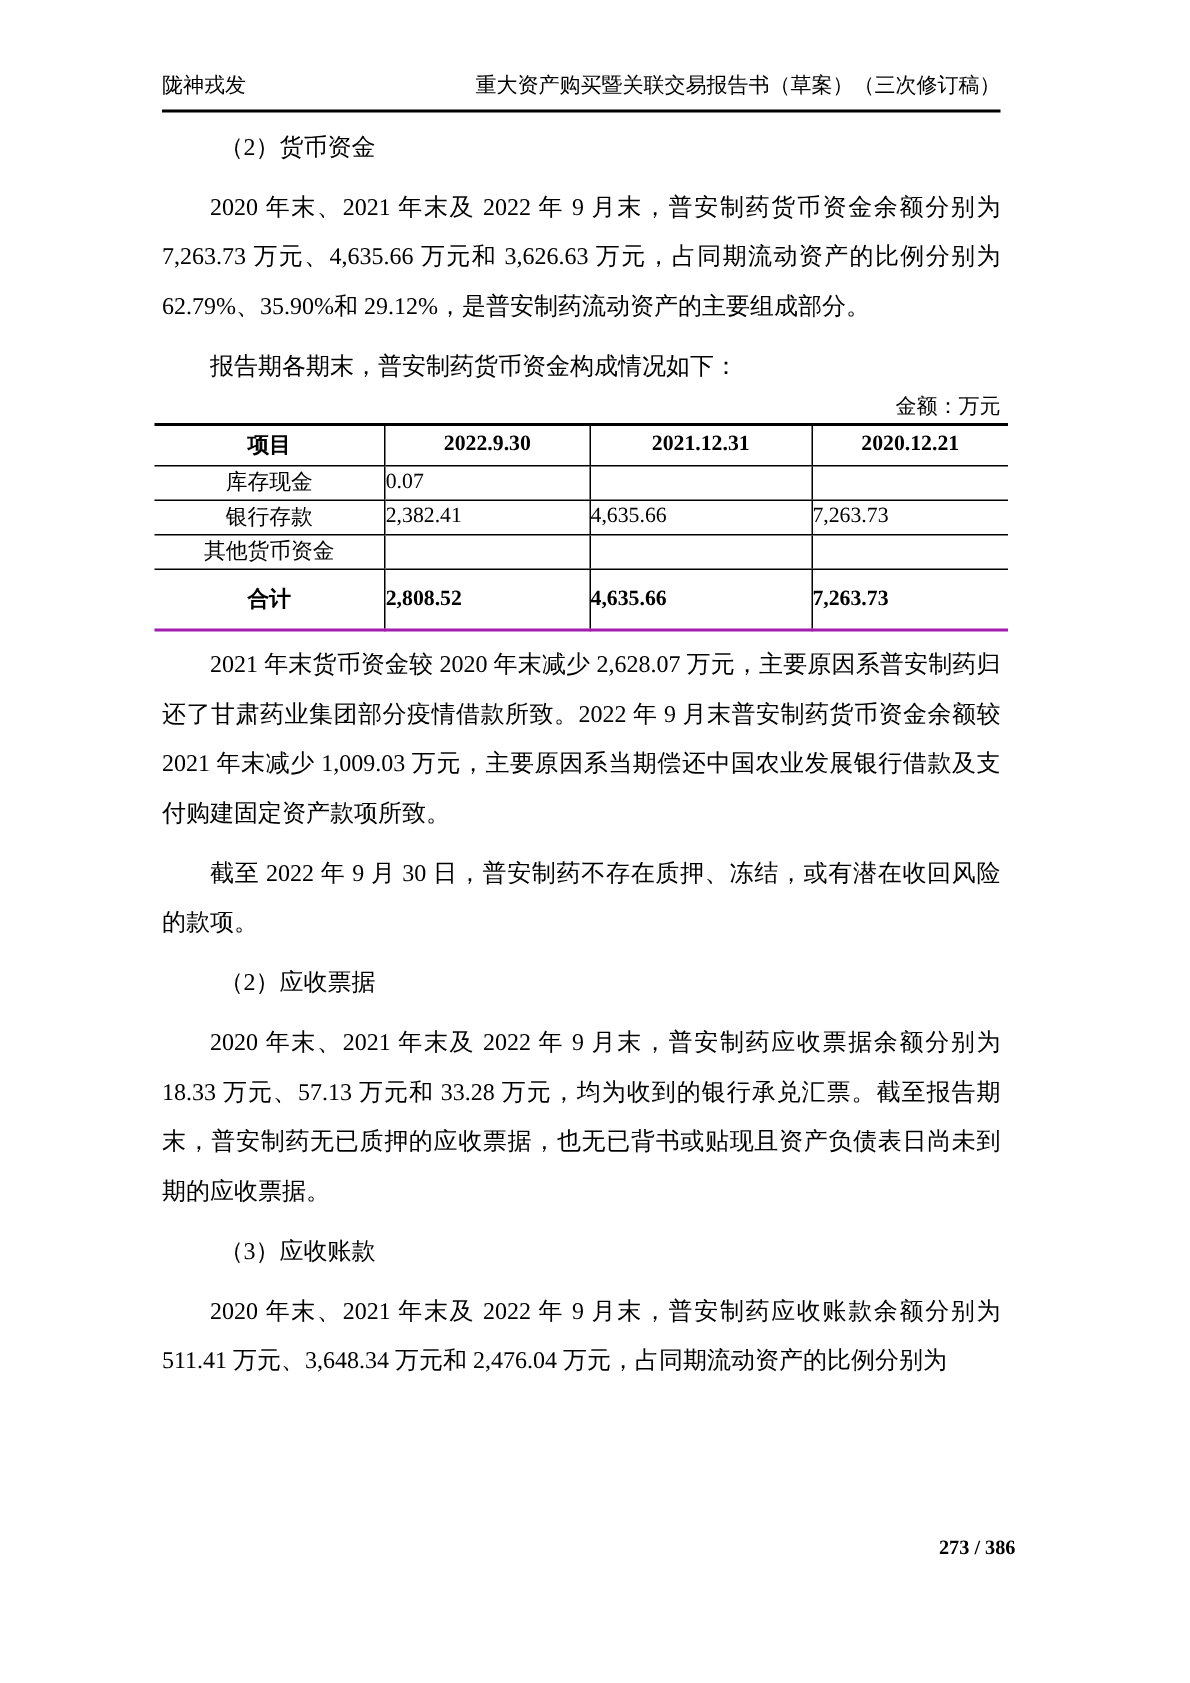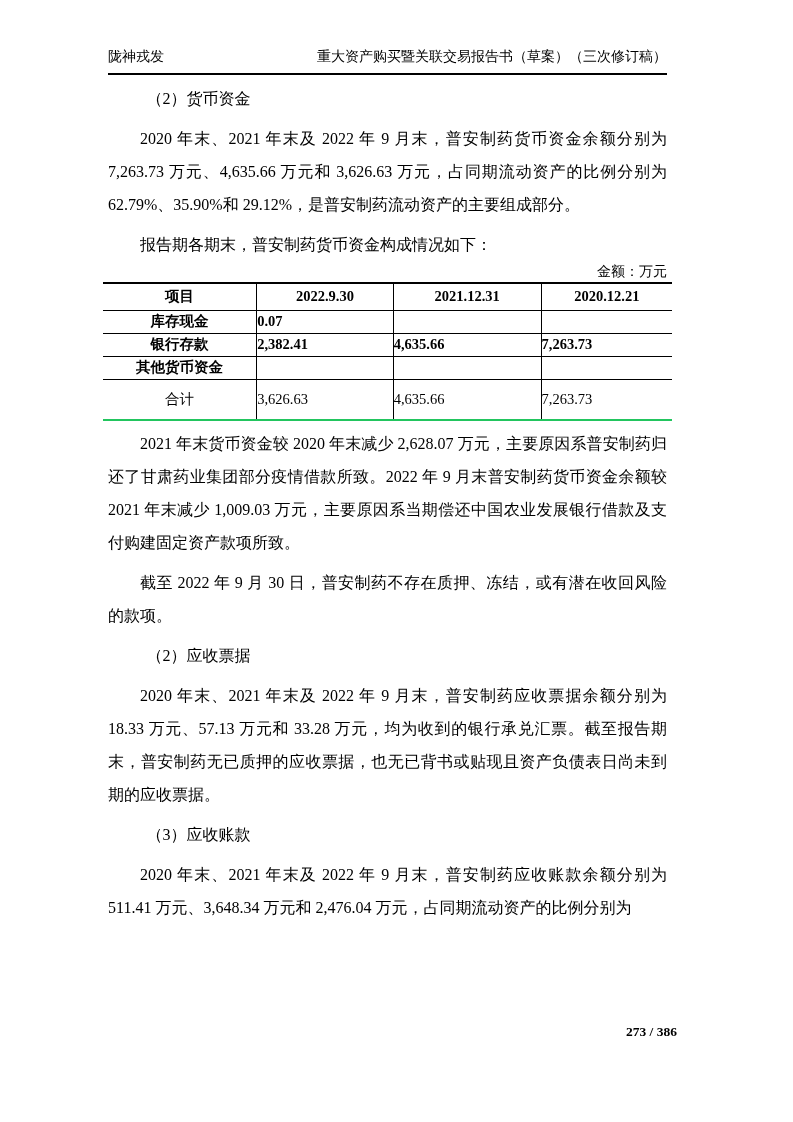--- a/index.html
+++ b/index.html
@@ -47,48 +47,48 @@
     font-size: 14px;
     line-height: 20px;
     text-align: right;
     margin-top: 1px;
   }
   table.fin-table {
     border-collapse: collapse;
     width: 569px;
     margin-left: -5px;
     border-top: 2px solid #000;
-    border-bottom: 2px solid #22c55e;
+    border-bottom: 2px solid #a21caf;
     table-layout: fixed;
     font-size: 14.5px;
   }
   table.fin-table col.c-item  { width: 27%; }
   table.fin-table col.c-2022  { width: 24%; }
   table.fin-table col.c-2021  { width: 26%; }
   table.fin-table col.c-2020  { width: 23%; }
   table.fin-table th, table.fin-table td {
     border-bottom: 1px solid #000;
     vertical-align: middle;
-    font-weight: bold;
+    font-weight: normal;
     padding: 0;
   }
   table.fin-table th + th, table.fin-table td + td {
     border-left: 1px solid #000;
   }
   table.fin-table thead th {
     height: 27px;
     font-weight: bold;
     text-align: center;
   }
   table.fin-table tbody td { height: 23px; }
   table.fin-table td.cell-item { text-align: center; }
   table.fin-table td.cell-num  { padding-right: 7px; }
   table.fin-table tr.total-row td {
     height: 41px;
-    font-weight: normal;
+    font-weight: bold;
     border-bottom: none;
   }
   .page-footer {
     position: absolute;
     top: 1024px;
     right: 116px;
     font-size: 13.5px;
     font-weight: bold;
   }
 </style>
@@ -140,21 +140,21 @@
         <td class="cell-num">7,263.73</td>
       </tr>
       <tr>
         <td class="cell-item">其他货币资金</td>
         <td class="cell-num"></td>
         <td class="cell-num"></td>
         <td class="cell-num"></td>
       </tr>
       <tr class="total-row">
         <td class="cell-item">合计</td>
-        <td class="cell-num">3,626.63</td>
+        <td class="cell-num">2,808.52</td>
         <td class="cell-num">4,635.66</td>
         <td class="cell-num">7,263.73</td>
       </tr>
     </tbody>
   </table>
 
   <p class="para" style="margin-top:6px;">2021 年末货币资金较 2020 年末减少 2,628.07 万元，主要原因系普安制药归还了甘肃药业集团部分疫情借款所致。2022 年 9 月末普安制药货币资金余额较 2021 年末减少 1,009.03 万元，主要原因系当期偿还中国农业发展银行借款及支付购建固定资产款项所致。</p>
 
   <p class="para">截至 2022 年 9 月 30 日，普安制药不存在质押、冻结，或有潜在收回风险的款项。</p>
 

